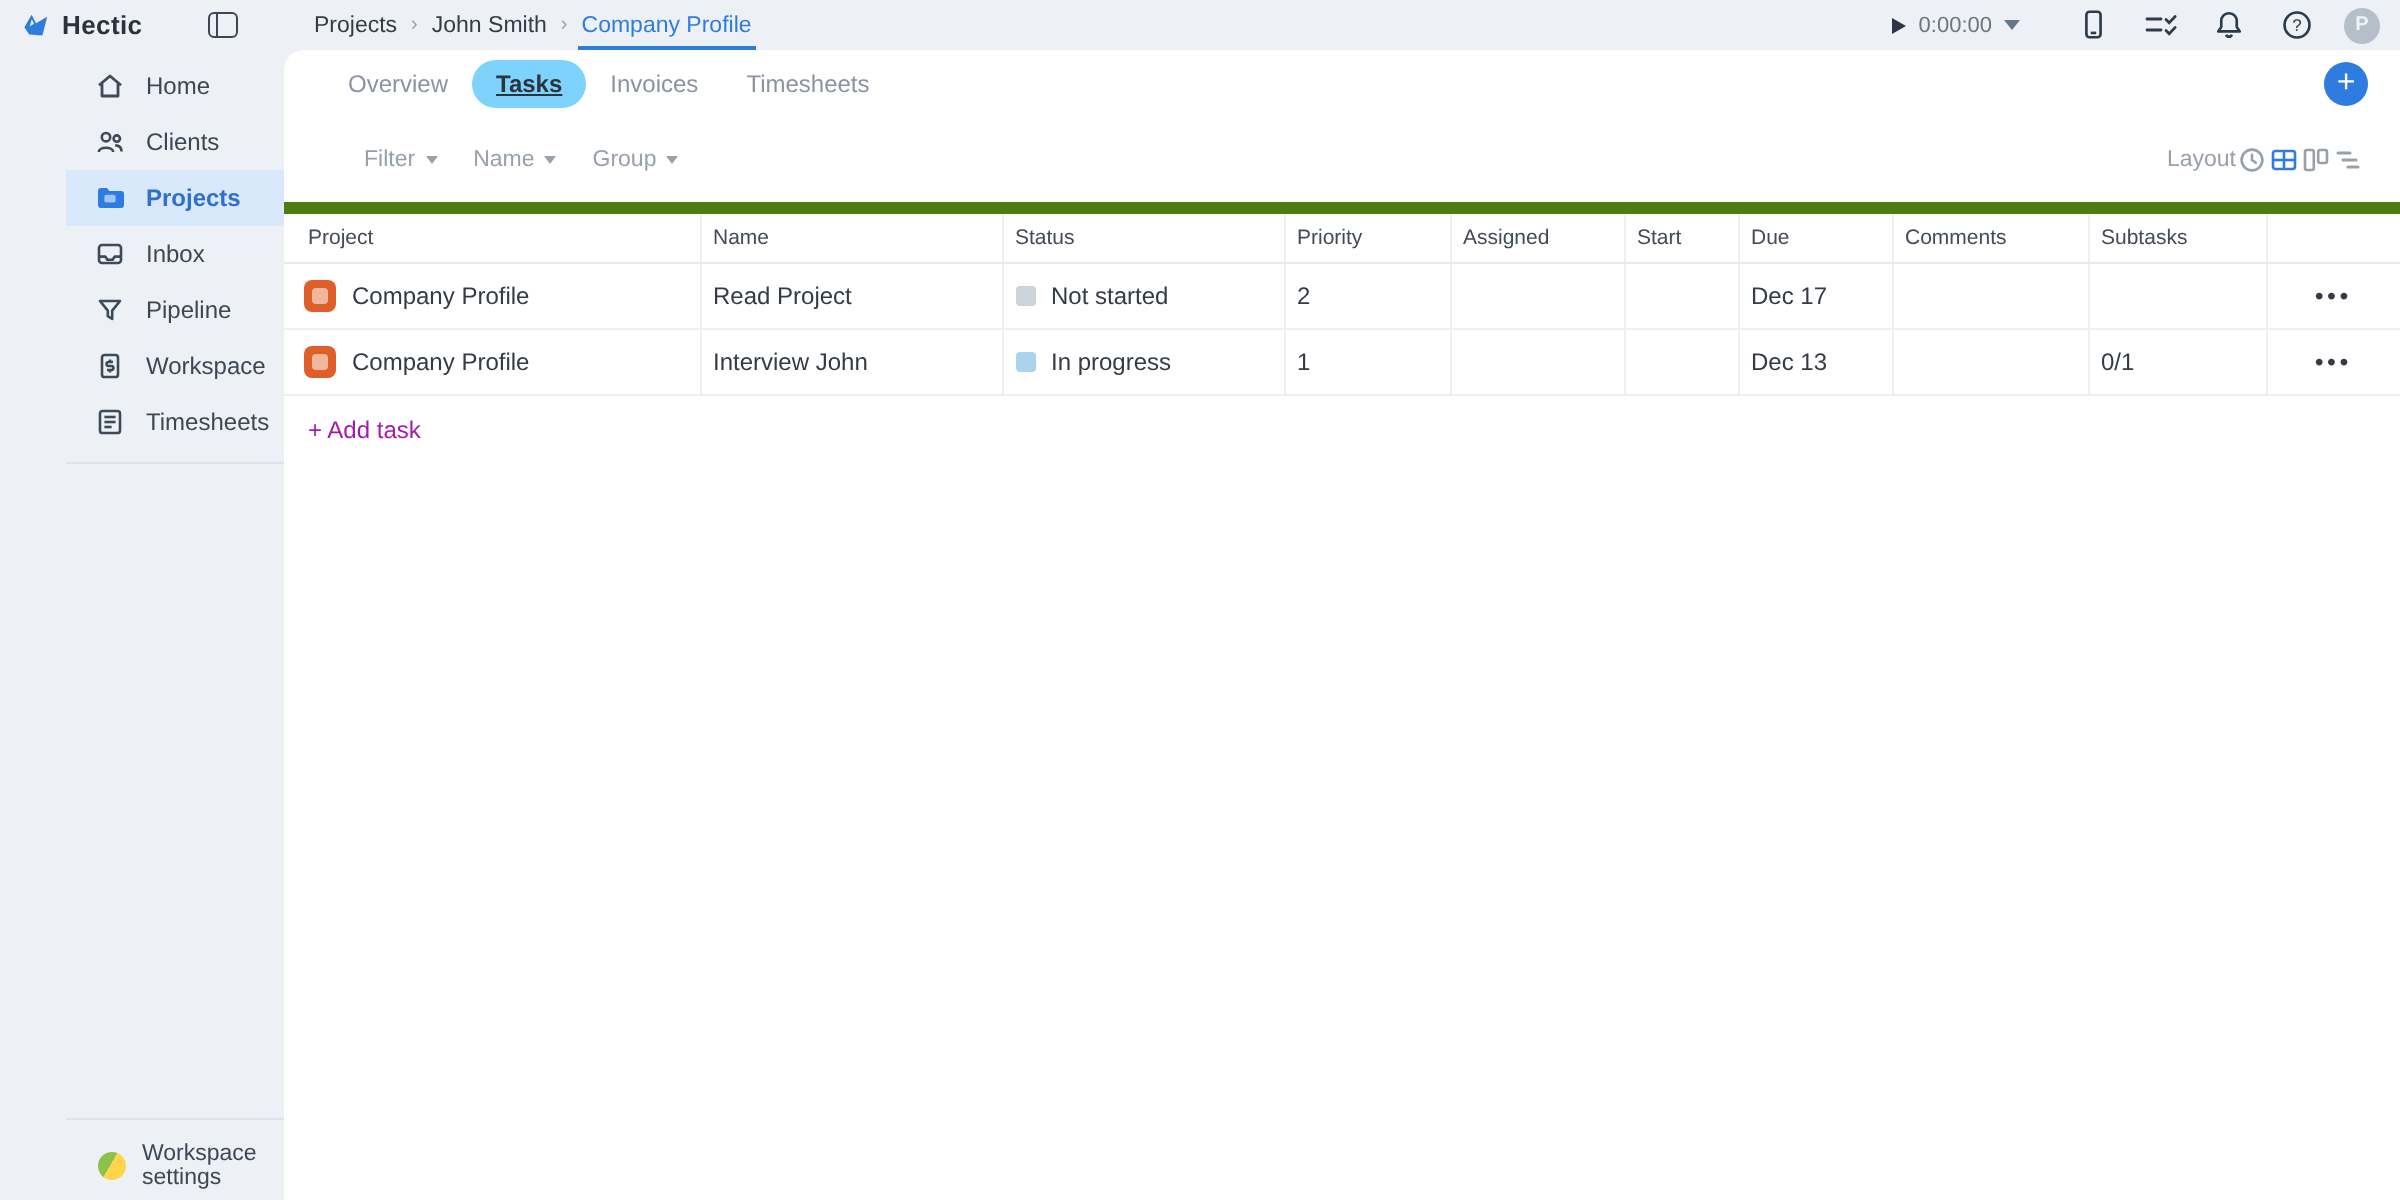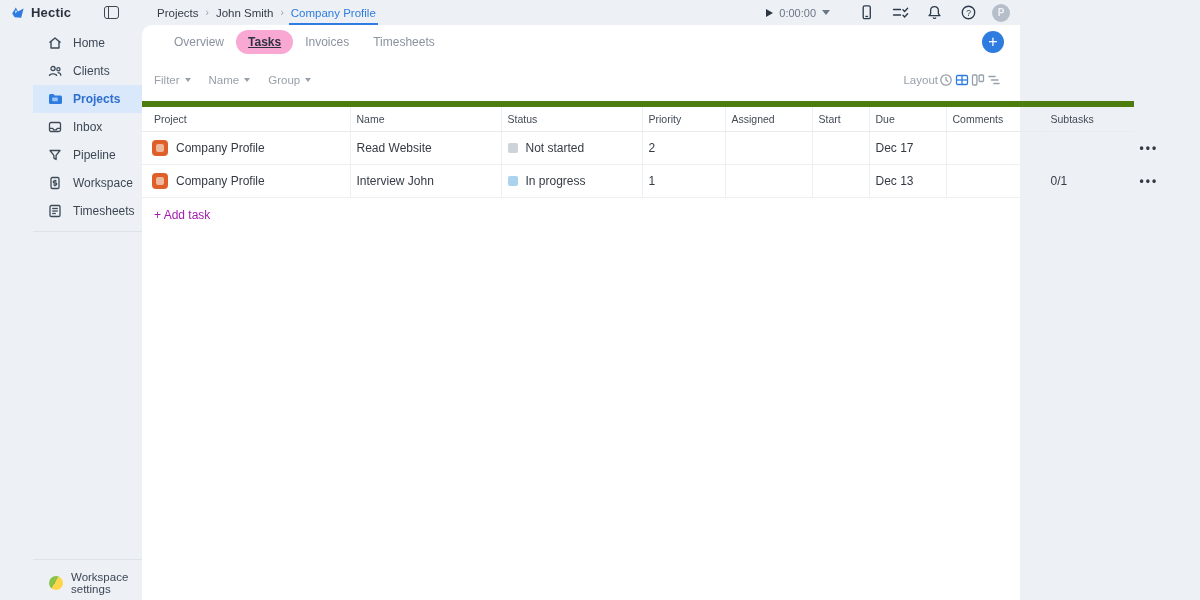--- a/index.html
+++ b/index.html
@@ -1,18 +1,18 @@
 <!DOCTYPE html>
 <html><head>
 <meta charset="utf-8">
 <style>
   * { margin:0; padding:0; box-sizing:border-box; }
   html,body { width:1200px; height:600px; }
   body { font-family:"Liberation Sans", sans-serif; background:#edf1f6; overflow:hidden; }
-  .app { position:relative; width:1020px; height:600px; }
+  .app { position:relative; width:1200px; height:600px; }
 
   
   .topbar { position:absolute; top:0; left:0; right:0; height:25px; display:flex; align-items:center; }
   .logo { display:flex; align-items:center; gap:5px; padding-left:10px; width:104px; }
   .logo-text { font-size:13px; font-weight:bold; color:#2b323c; letter-spacing:.2px; }
   .panel-toggle { width:15px; height:13px; border:1.4px solid #3d4754; border-radius:3px; position:relative; cursor:pointer; }
   .panel-toggle::after { content:""; position:absolute; left:3px; top:0; bottom:0; width:1.4px; background:#3d4754; }
   .breadcrumb { display:flex; align-items:center; gap:7px; margin-left:38px; height:25px; }
   .crumb { font-size:11.5px; color:#353c46; }
   .crumb-sep { color:#9aa2ad; font-size:10px; }
@@ -37,24 +37,24 @@
   .divider { height:1px; background:#dde3ea; margin:6px 0; }
   .sidebar-bottom { margin-top:auto; }
   .workspace { display:flex; align-items:center; gap:8px; height:34px; padding:0 10px 0 16px; font-size:11.5px; color:#3d4754; cursor:pointer;justify-content:center; }
   .ws-icon { width:14px; height:14px; border-radius:50%; background:linear-gradient(120deg,#8bc34a 0 45%, #ffd54a 45% 100%); flex:0 0 14px; }
   .ws-chevron { margin-left:auto; color:#8aa2bd; font-size:12px; font-weight:bold; }
 
   
   .main { position:absolute; left:142px; top:25px; right:0; bottom:0; background:#fff; border-top-left-radius:10px; }
   .tabs-row { display:flex; align-items:center; height:34px; padding:0 16px 0 20px; }
   .tab { font-size:12px; color:#8b93a0; padding:5px 12px; border-radius:14px; cursor:pointer; }
-  .tab.active { background:#f9a8d4; color:#2c333d; font-weight:bold;text-decoration:underline; }
+  .tab.active { background:#7dd3fc; color:#2c333d; font-weight:bold;text-decoration:underline; }
   .add-button { margin-left:auto; width:22px; height:22px; border-radius:50%; background:#2e7ce0; color:#fff; display:flex; align-items:center; justify-content:center; font-size:16px; line-height:1; cursor:pointer; }
 
-  .toolbar { display:flex; align-items:center; height:26px; padding:0 18px 0 12px; margin-top:8px; }
+  .toolbar { display:flex; align-items:center; height:26px; padding:0 18px 0 12px; margin-top:8px;margin-left:28px; }
   .tool-btn { display:flex; align-items:center; gap:5px; font-size:11.5px; color:#98a0aa; margin-right:18px; cursor:pointer; }
   .tool-caret { width:0; height:0; border-left:3.5px solid transparent; border-right:3.5px solid transparent; border-top:4.5px solid #98a0aa; }
   .toolbar-right { margin-left:auto; display:flex; align-items:center; }
   .layout-label { font-size:11.5px; color:#98a0aa; }
   .layout-icon { width:16px; height:16px; display:flex; align-items:center; justify-content:center; cursor:pointer; }
 
   
   .task-table { width:100%; border-collapse:collapse; table-layout:fixed; margin-top:8px; }
   .task-table th { font-size:10.5px; font-weight:normal; color:#434b56; text-align:left; padding:6px 6px; border-top:6px solid #4d7c0f; border-bottom:1px solid #e9ecef; border-right:1px solid #edf0f3; }
   .task-table th:first-child { padding-left:12px; }
@@ -293,21 +293,21 @@
         </tr>
       </thead>
       <tbody>
         <tr>
           <td>
               <span class="cell-flex">
                 <span class="project-avatar"></span>
                 <span>Company Profile</span>
               </span>
             </td>
-          <td>Read Website</td>
+          <td>Read Project</td>
           <td>
               <span class="cell-flex">
                 <span class="status-swatch" style="background-color: rgb(204, 212, 218);"></span>
                 <span>Not started</span>
               </span>
             </td>
           <td>2</td>
           <td><span class="assignee-avatar"></span></td>
           <td></td>
           <td>Dec 17</td>

